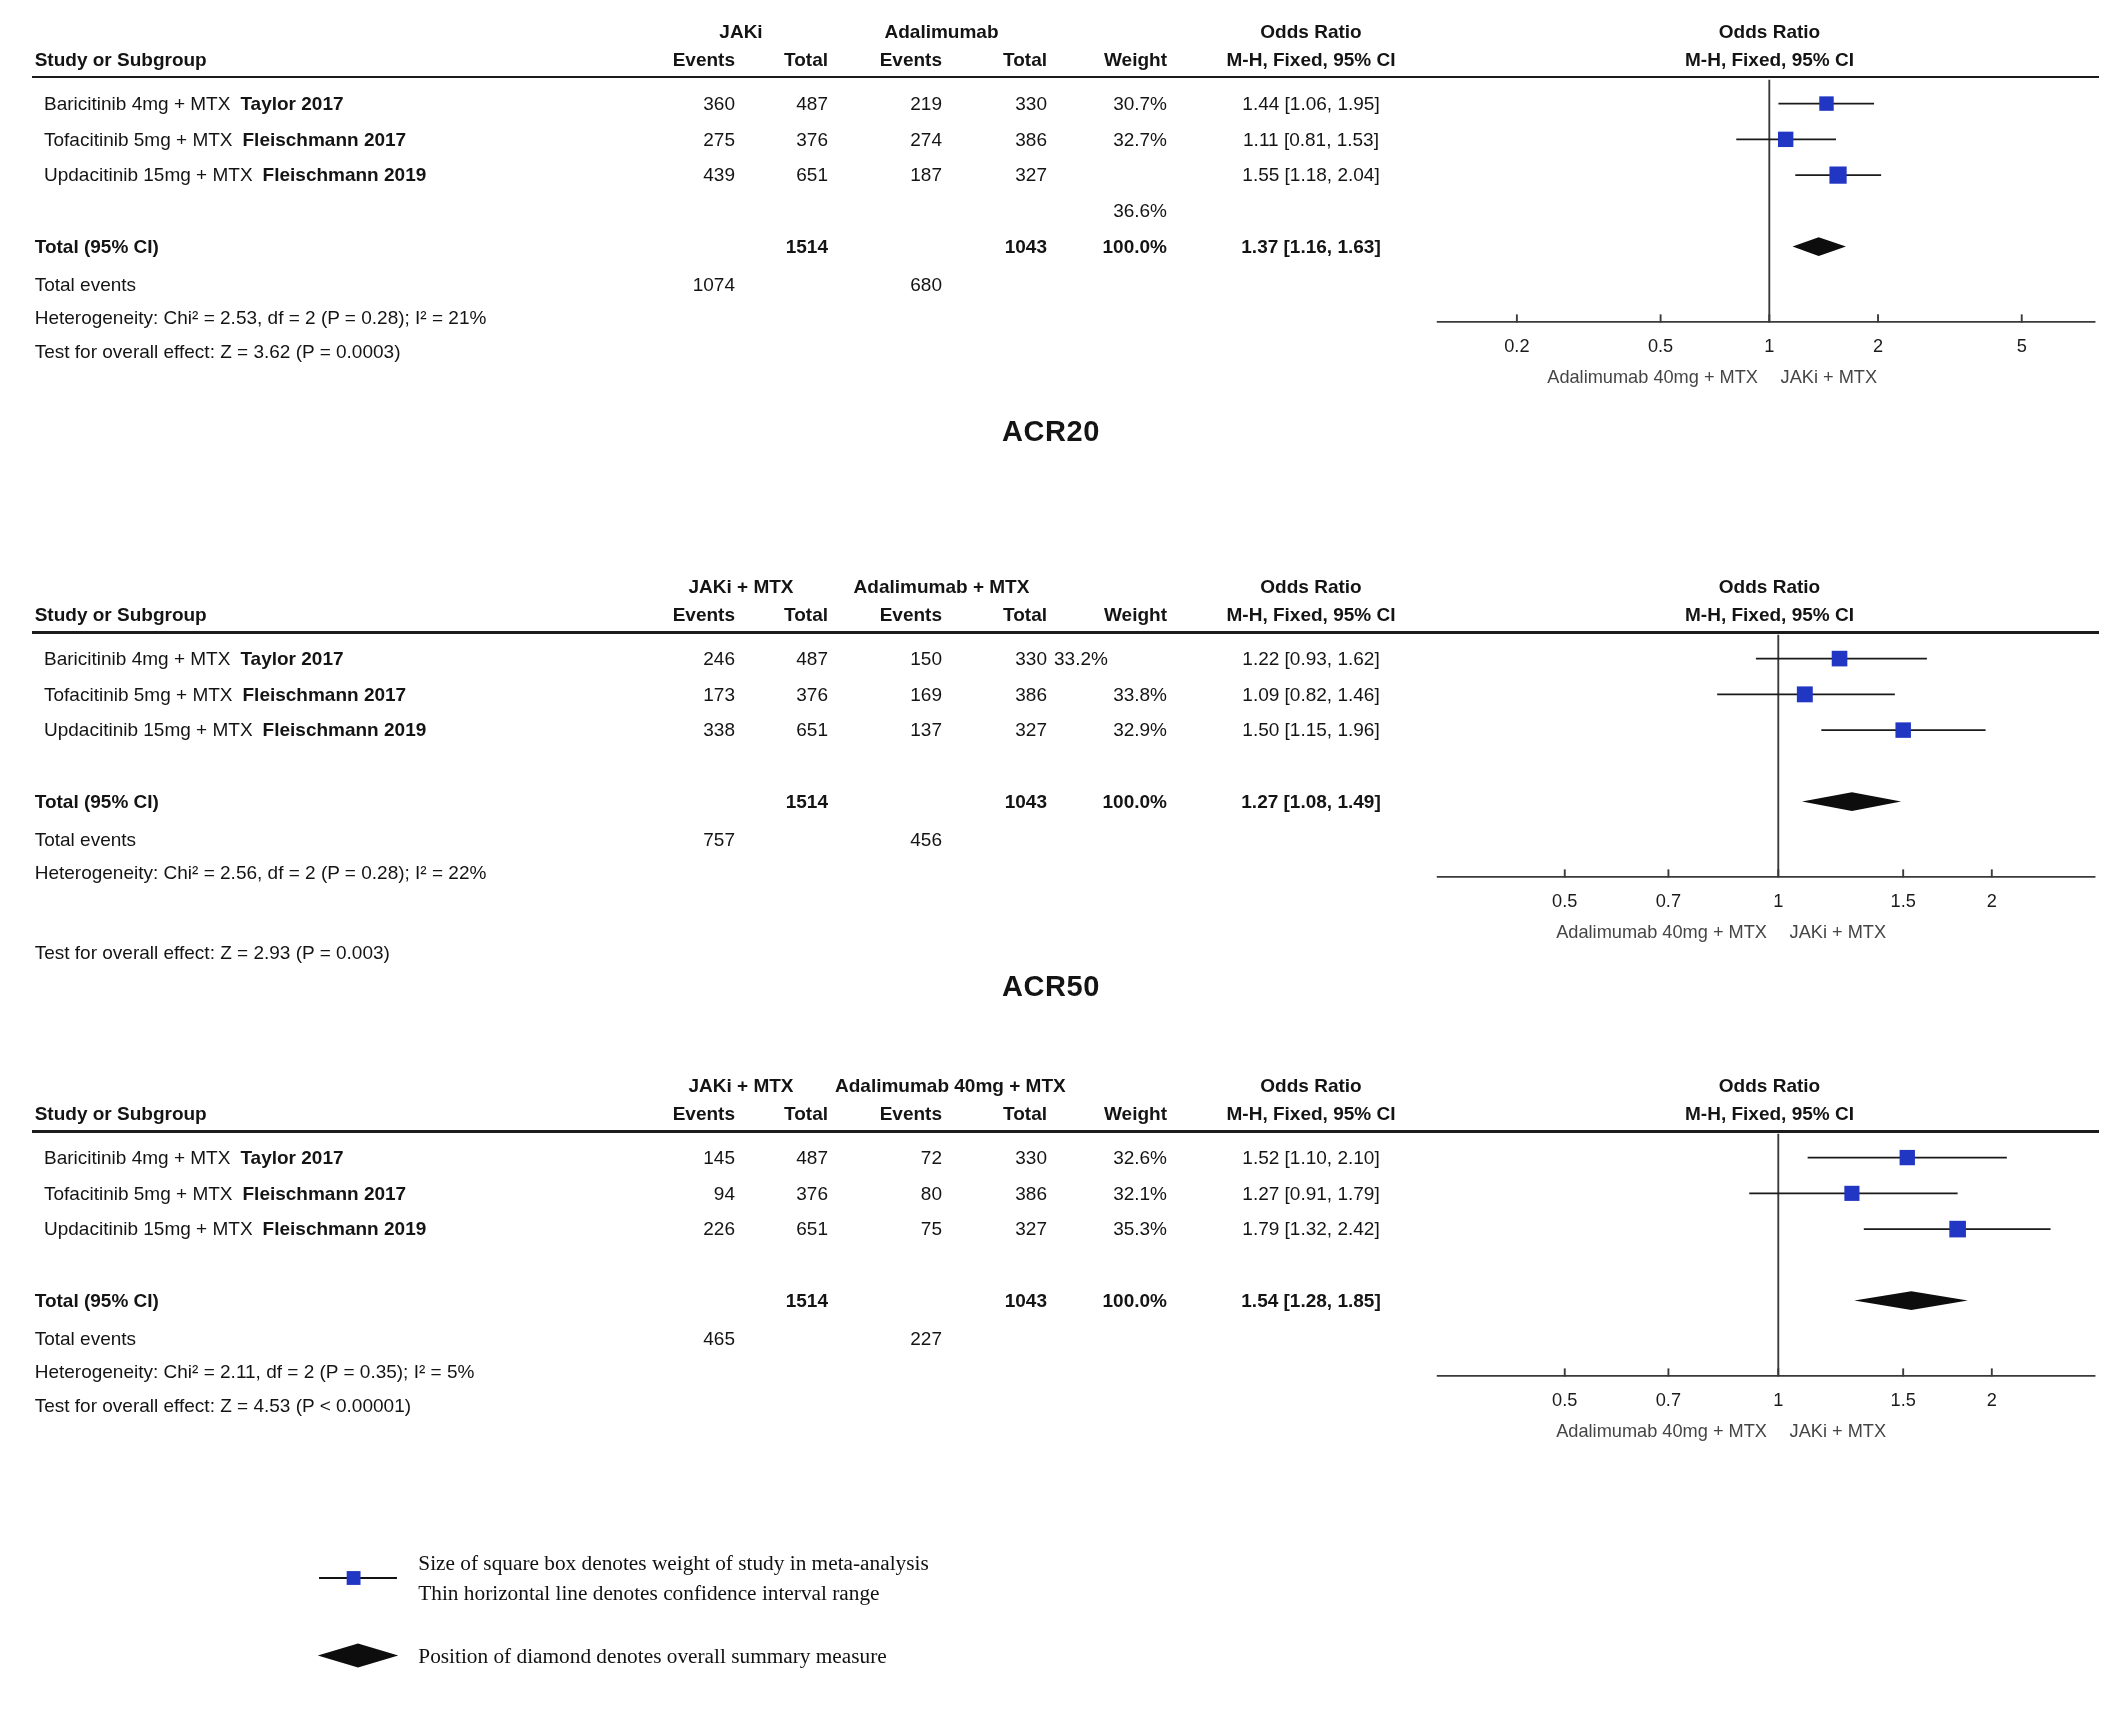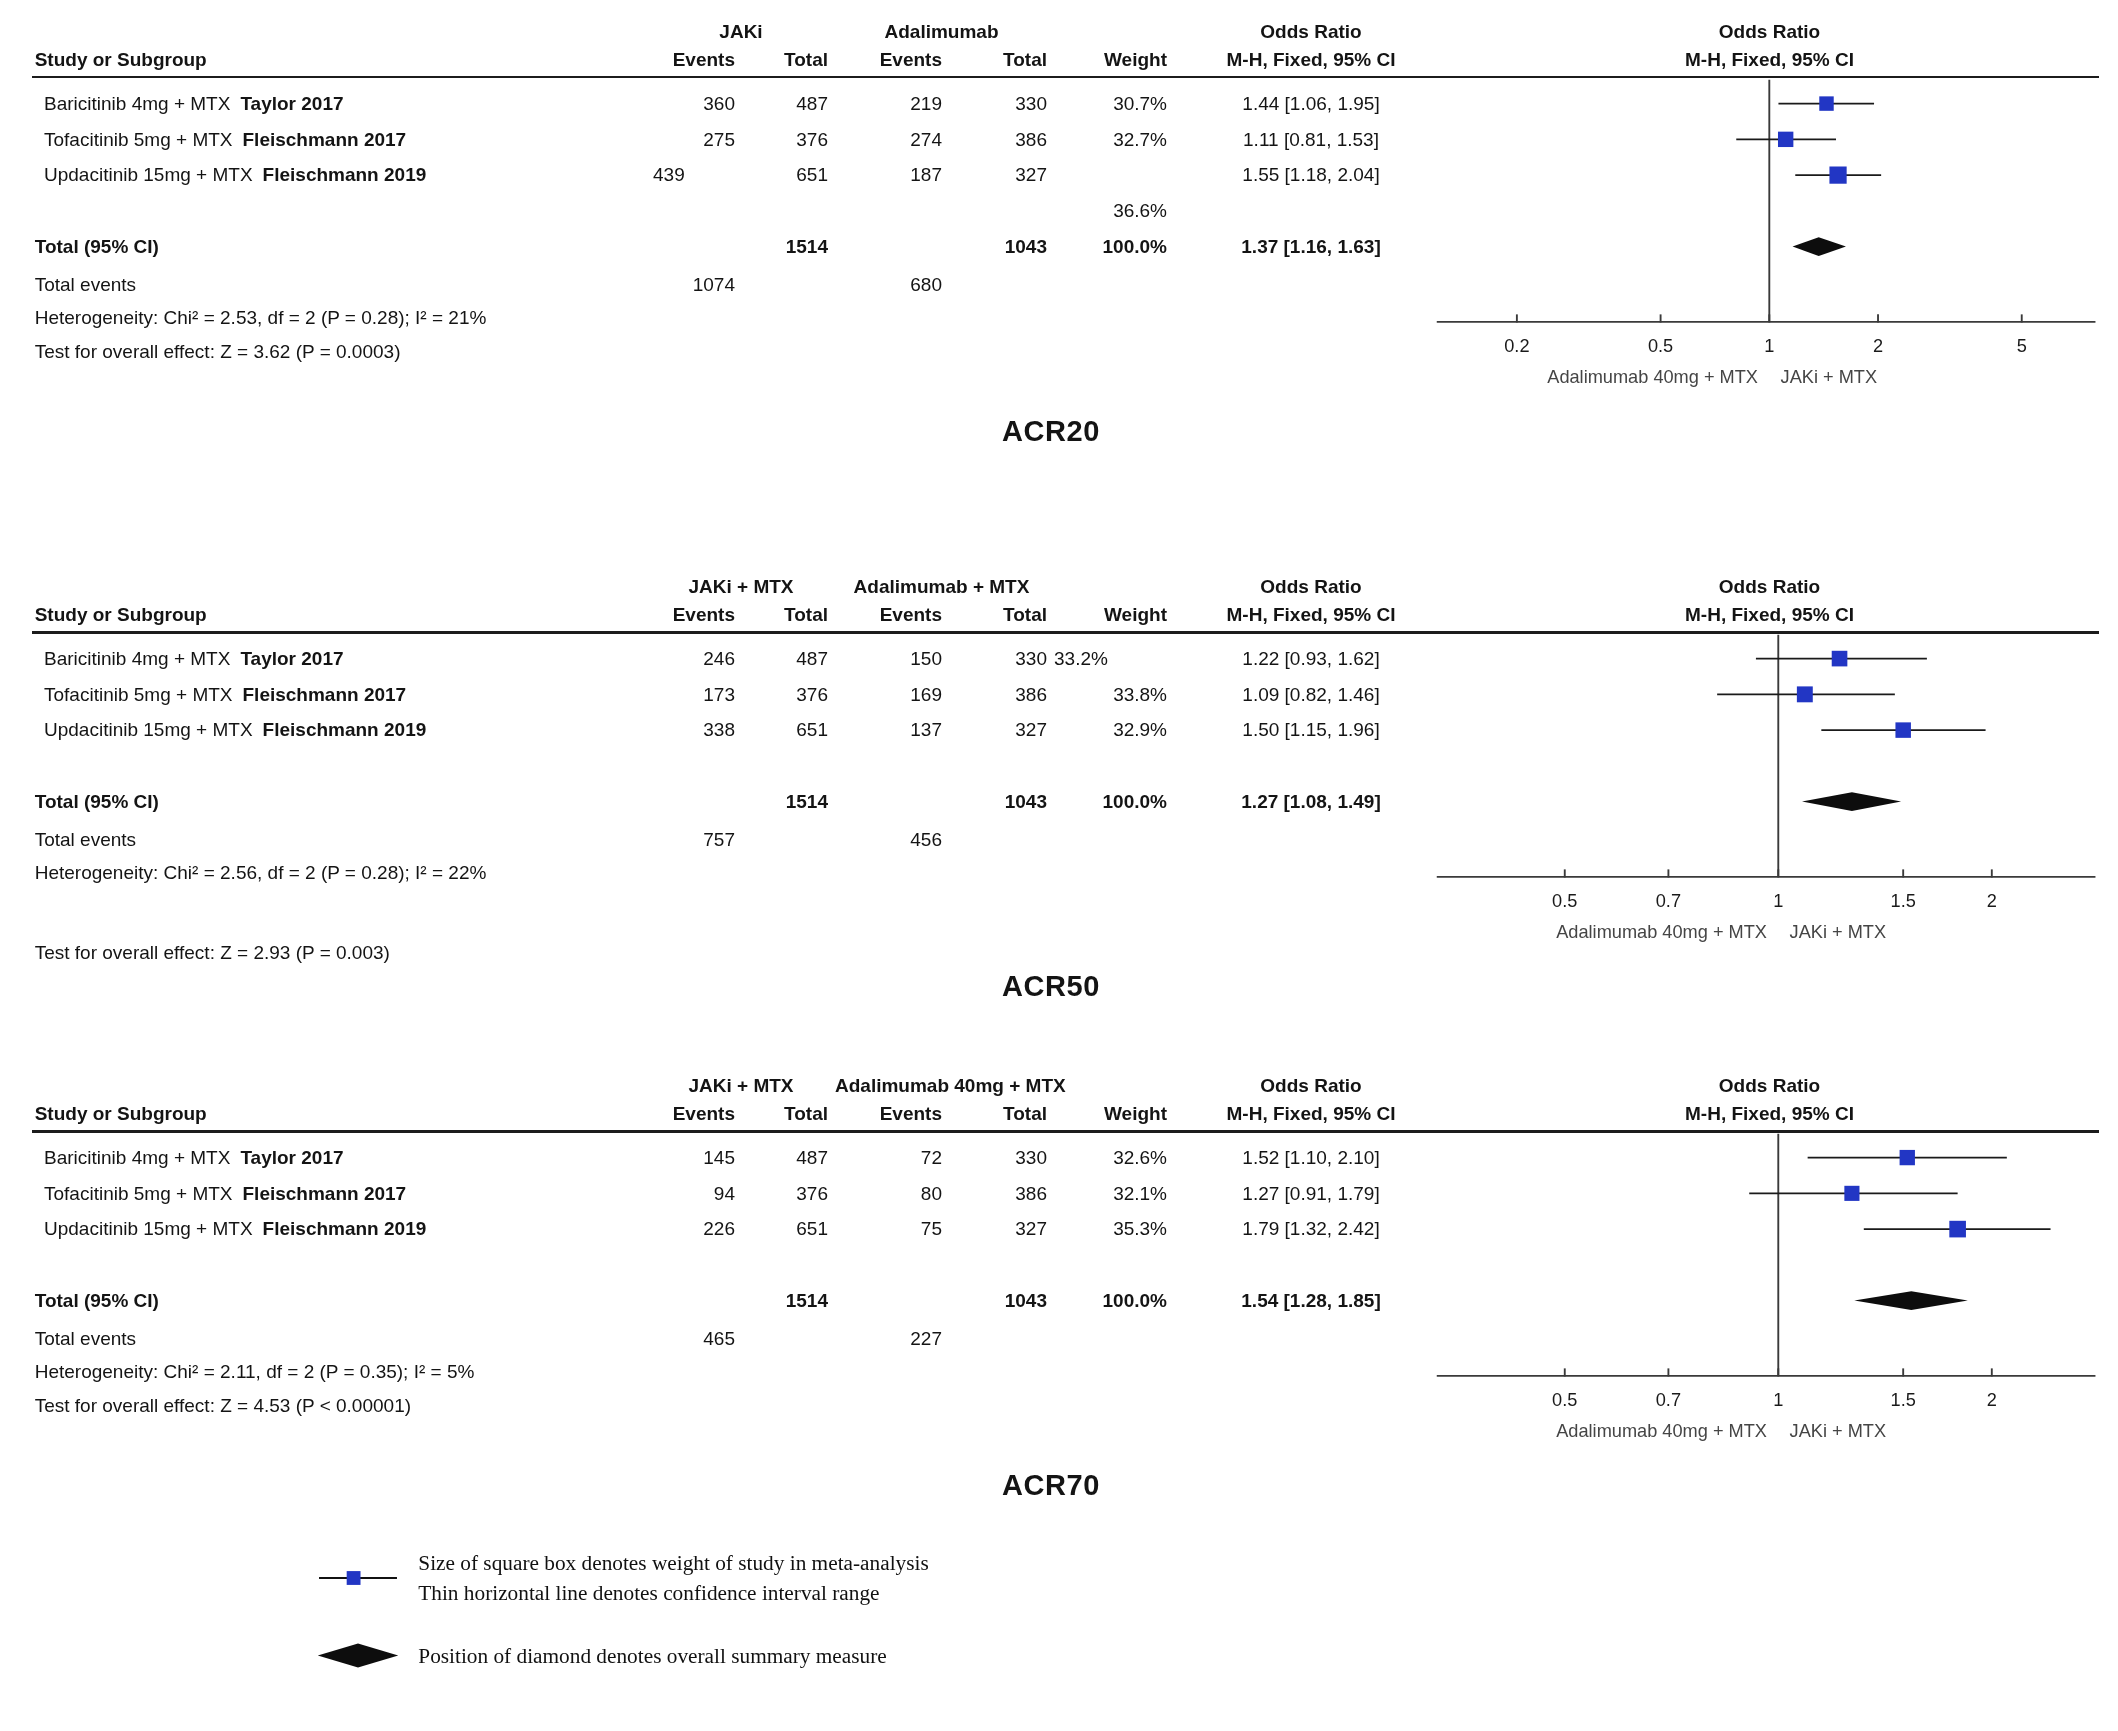--- a/index.html
+++ b/index.html
@@ -45,21 +45,21 @@
       <div class="cell" style="left: 1035px; width: 113px; top: 76px; text-align: right;">30.7%</div>
       <div class="cell" style="left: 1154px; width: 276px; top: 76px; text-align: center;">1.44 [1.06, 1.95]</div>
       <div class="cell" style="left: 25px; width: 602px; top: 112px; text-align: left;"><span>Tofacitinib 5mg + MTX</span><span class="b" style="margin-left: 10px;">Fleischmann 2017</span></div>
       <div class="cell" style="left: 634px; width: 82px; top: 112px; text-align: right;">275</div>
       <div class="cell" style="left: 721px; width: 88px; top: 112px; text-align: right;">376</div>
       <div class="cell" style="left: 816px; width: 107px; top: 112px; text-align: right;">274</div>
       <div class="cell" style="left: 928px; width: 100px; top: 112px; text-align: right;">386</div>
       <div class="cell" style="left: 1035px; width: 113px; top: 112px; text-align: right;">32.7%</div>
       <div class="cell" style="left: 1154px; width: 276px; top: 112px; text-align: center;">1.11 [0.81, 1.53]</div>
       <div class="cell" style="left: 25px; width: 602px; top: 147px; text-align: left;"><span>Updacitinib 15mg + MTX</span><span class="b" style="margin-left: 10px;">Fleischmann 2019</span></div>
-      <div class="cell" style="left: 634px; width: 82px; top: 147px; ">439</div>
+      <div class="cell" style="left: 634px; width: 82px; top: 147px; text-align: right;">439</div>
       <div class="cell" style="left: 721px; width: 88px; top: 147px; text-align: right;">651</div>
       <div class="cell" style="left: 816px; width: 107px; top: 147px; text-align: right;">187</div>
       <div class="cell" style="left: 928px; width: 100px; top: 147px; text-align: right;">327</div>
       <div class="cell" style="left: 1035px; width: 113px; top: 147px; text-align: right; margin-top: 36px;">36.6%</div>
       <div class="cell" style="left: 1154px; width: 276px; top: 147px; text-align: center;">1.55 [1.18, 2.04]</div>
       <div class="cell b" style="left: 15.7px; width: 326px; top: 219px; text-align: left;">Total (95% CI)</div>
       <div class="cell b" style="left: 721px; width: 88px; top: 219px; text-align: right;">1514</div>
       <div class="cell b" style="left: 928px; width: 100px; top: 219px; text-align: right;">1043</div>
       <div class="cell b" style="left: 1035px; width: 113px; top: 219px; text-align: right;">100.0%</div>
       <div class="cell b" style="left: 1154px; width: 276px; top: 219px; text-align: center;">1.37 [1.16, 1.63]</div>
@@ -224,21 +224,20 @@
         <text x="2786.4070207037294" y="590" text-anchor="end" font-size="29" fill="#454545">Adalimumab 40mg + MTX</text>
         <text x="2822.4070207037294" y="590" text-anchor="start" font-size="29" fill="#454545">JAKi + MTX</text>
         <line x1="2851.2089331001166" y1="144" x2="3168.734175294375" y2="144" stroke="#1a1a1a" stroke-width="3"></line>
         <rect x="2997.789065530703" y="131.775" width="24.450000000000003" height="24.450000000000003" fill="#2236c4"></rect>
         <line x1="2758.095911358235" y1="201" x2="3090.3030760054335" y2="201" stroke="#1a1a1a" stroke-width="3"></line>
         <rect x="2909.7383900106856" y="188.9625" width="24.075000000000003" height="24.075000000000003" fill="#2236c4"></rect>
         <line x1="2940.7376439530617" y1="258" x2="3238.3796674730343" y2="258" stroke="#1a1a1a" stroke-width="3"></line>
         <rect x="3077.0655760054333" y="244.7625" width="26.474999999999998" height="26.474999999999998" fill="#2236c4"></rect>
         <polygon points="2925.627269844339,372 3016.4330904198564,357 3106.4929515804447,372 3016.4330904198564,387" fill="#0d0d0d"></polygon>
       </svg>
-      <div class="panel-title">ACR70</div>
     </div>
   </div>
 
 <div class="legend">
   <div class="legend-item" style="top:1548px">
     <svg width="88" height="28" viewBox="0 0 140 44">
       <line x1="8" y1="22" x2="132" y2="22" stroke="#111111" stroke-width="3"></line>
       <rect x="52" y="11" width="22" height="22" fill="#2236c4"></rect>
     </svg>
     <div class="legend-text">

